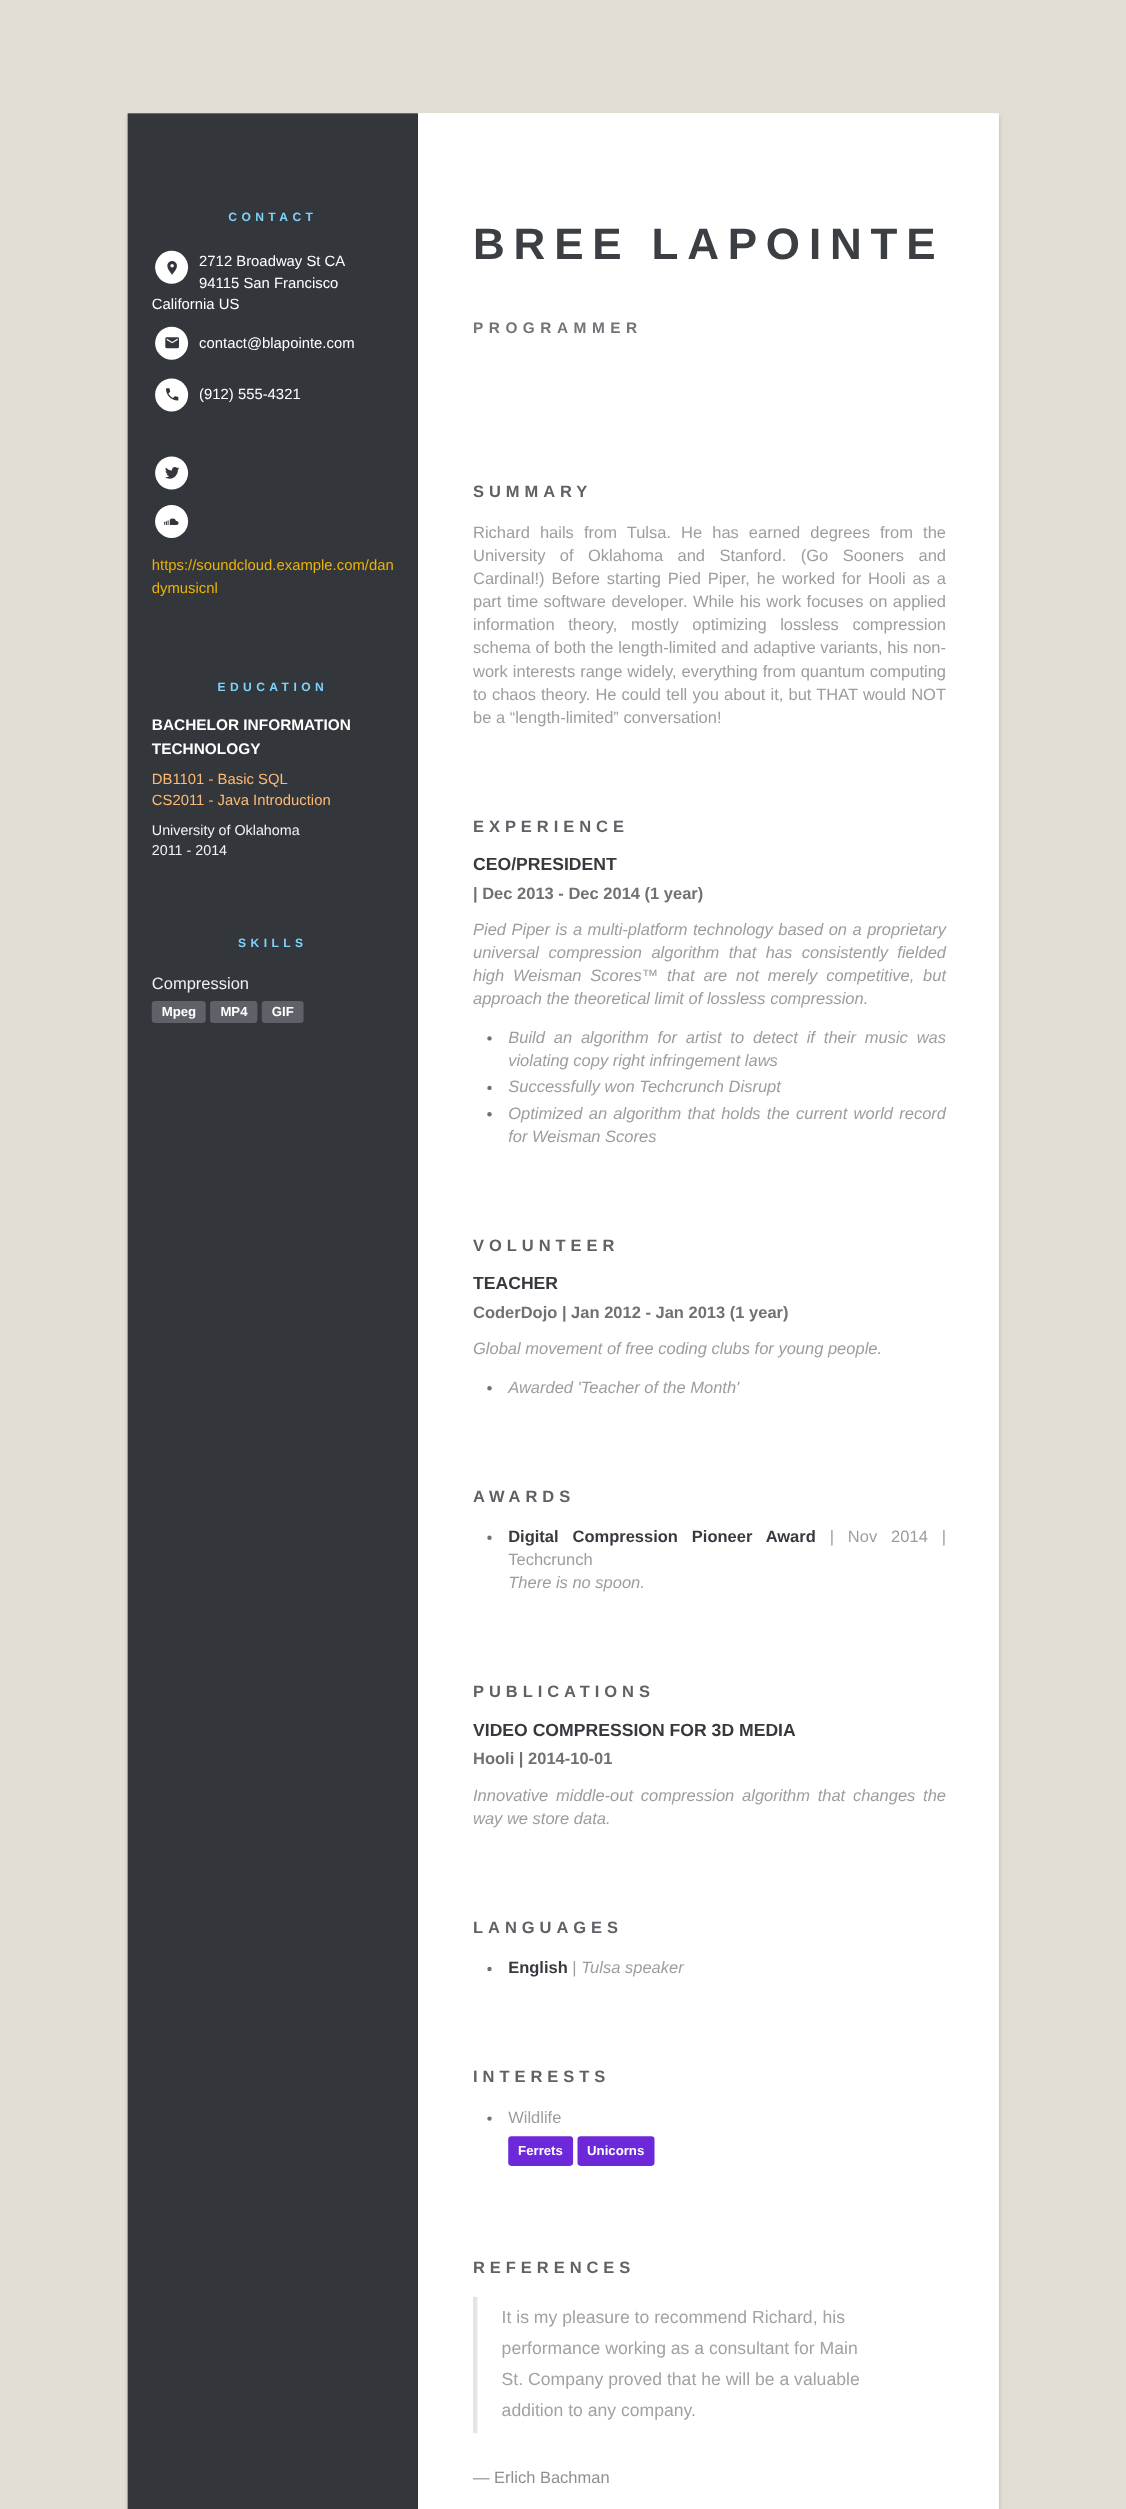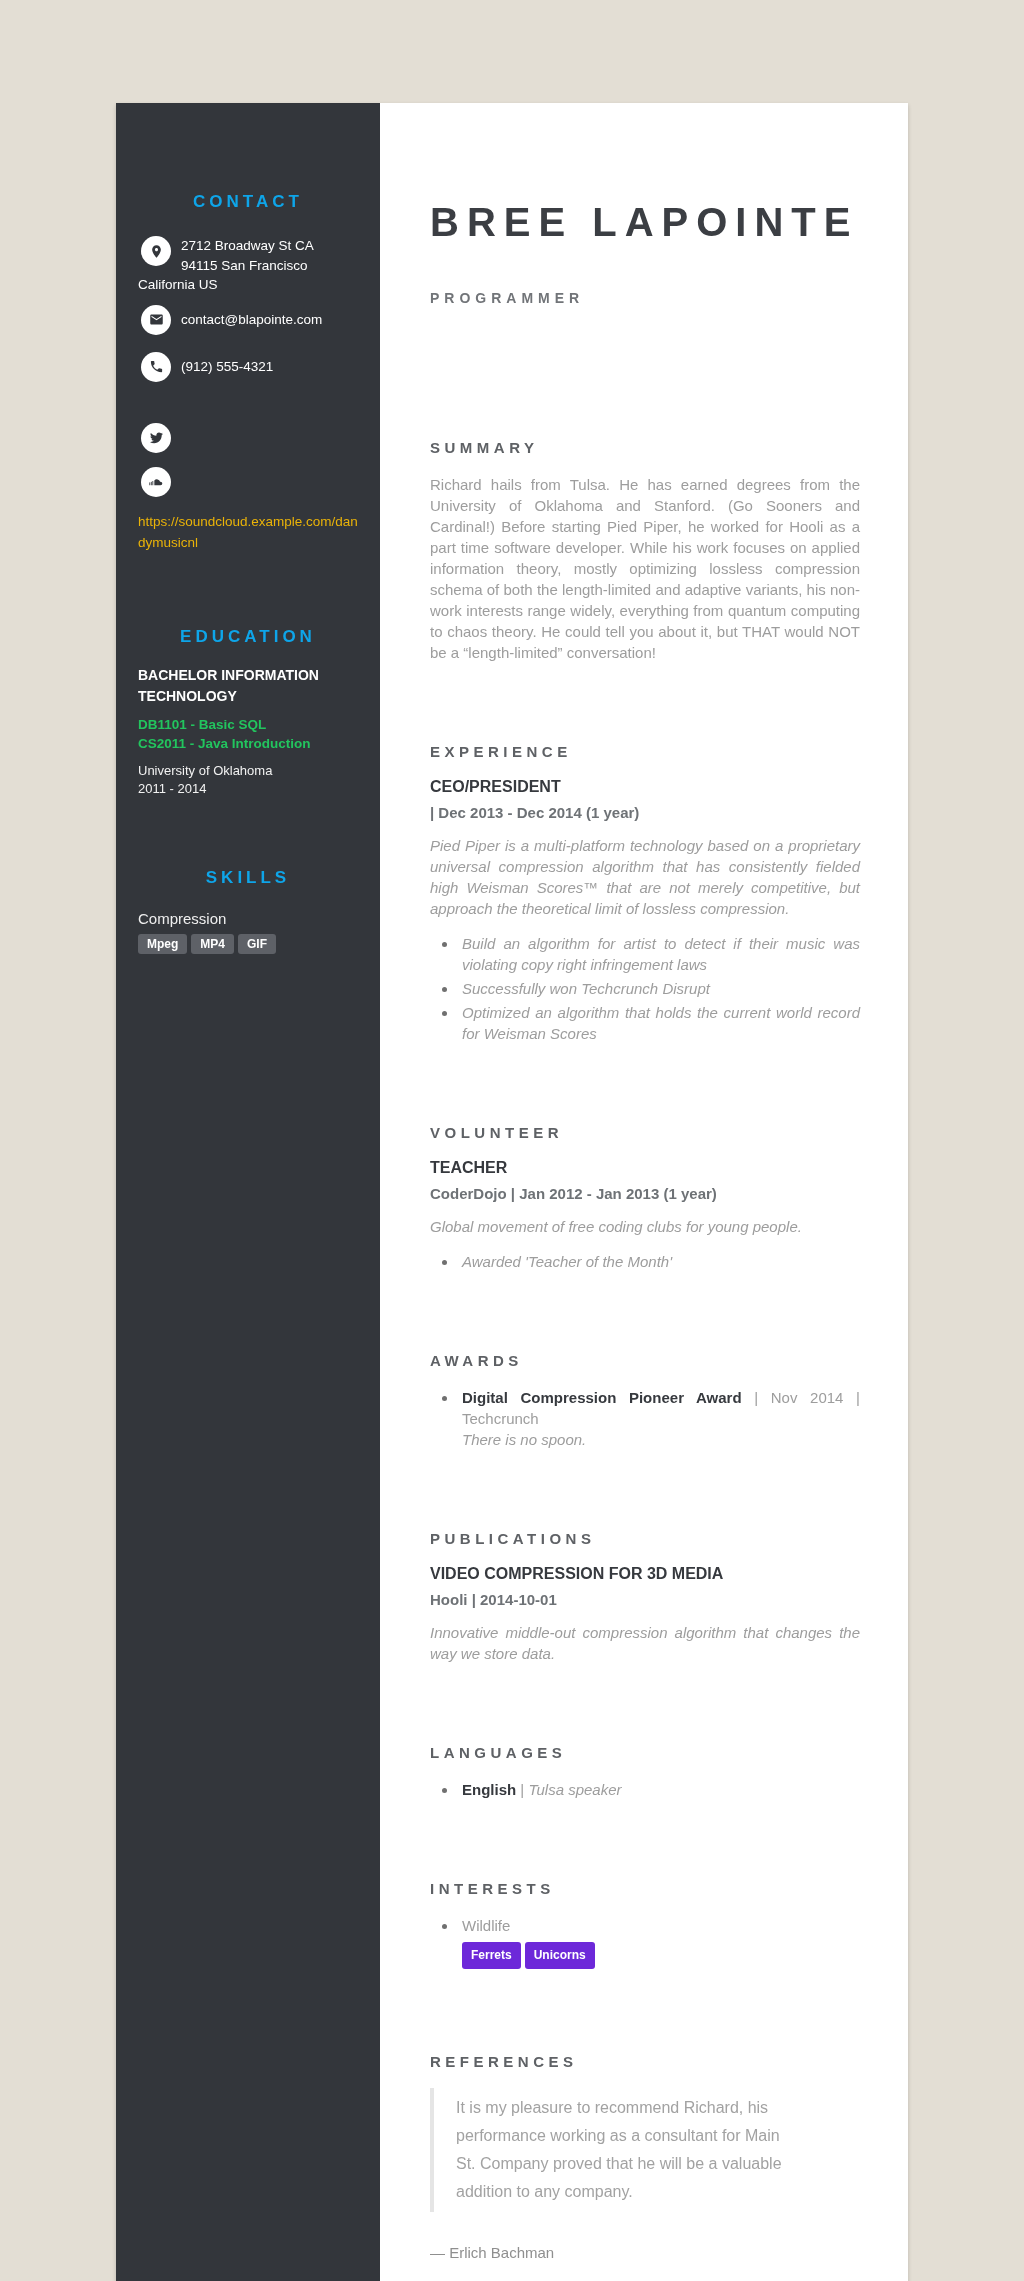--- a/index.html
+++ b/index.html
@@ -19,43 +19,43 @@
   }
   
   .sidebar {
     width:264px; flex:0 0 264px;
     background:#33363b;
     color:#fff;
     padding:0 22px 40px 22px;
   }
   .side-heading {
     margin:0; text-align:center;
-    font-size:17px; font-weight:bold;
-    letter-spacing:4px; color:#0ea5e9;
+    font-size:11px; font-weight:bold;
+    letter-spacing:4px; color:#7dd3fc;
   }
   .contact-heading { margin-top:89px; margin-bottom:24px; }
   .contact-row { font-size:13.5px; line-height:19.5px; color:#fff; }
   .contact-row.address { margin-bottom:10px; overflow:visible; }
   .icon-circle {
     width:30px; height:30px; border-radius:50%;
     background:#fff; color:#33363b;
     display:flex; align-items:center; justify-content:center;
     flex:0 0 30px;
   }
   .address .icon-circle { float:left; margin:0 10px 0 3px; }
   .address::after { content:""; display:block; clear:both; }
   .contact-flex { display:flex; align-items:center; margin-bottom:17px; }
   .contact-flex .icon-circle { margin:0 10px 0 3px; }
   .social-block { margin-top:41px; }
   .social-icon { margin:0 0 14px 3px; cursor:pointer; }
   .website { font-size:13.5px; line-height:21px; color:#eab308; overflow-wrap:break-word; word-break:break-all; margin-top:10px; }
   
   .edu-heading { margin-top:74px; margin-bottom:18px; }
   .edu-degree { font-size:14px; font-weight:bold; line-height:21px; color:#fff; margin:0; }
-  .edu-courses { font-size:13.5px; line-height:19px; color:#22c55e; margin:8px 0 0 0;font-weight:bold; }
+  .edu-courses { font-size:13.5px; line-height:19px; color:#fdba74; margin:8px 0 0 0; }
   .edu-school { font-size:13px; line-height:18px; color:#f2f2f2; margin:9px 0 0 0; }
   
   .skills-heading { margin-top:70px; margin-bottom:22px; }
   .skill-group { margin-bottom:13px; }
   .skill-name { font-size:15px; color:#efefef; margin:0 0 7px 0; }
   .tag {
     display:inline-block; background:#5e6167; color:#fff;
     font-size:12px; font-weight:bold;
     padding:3px 9px; border-radius:3px; margin:0 4px 4px 0;
   }

